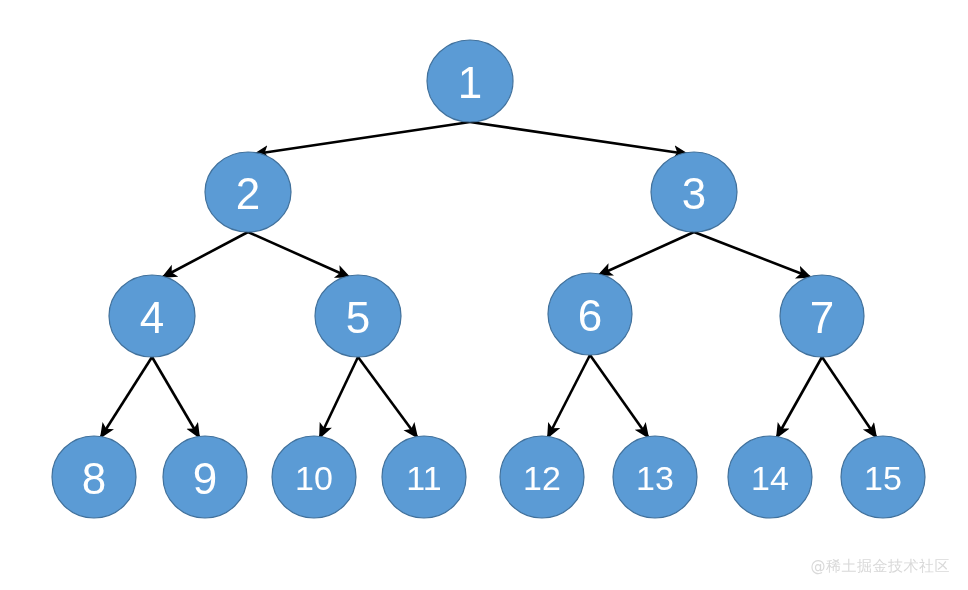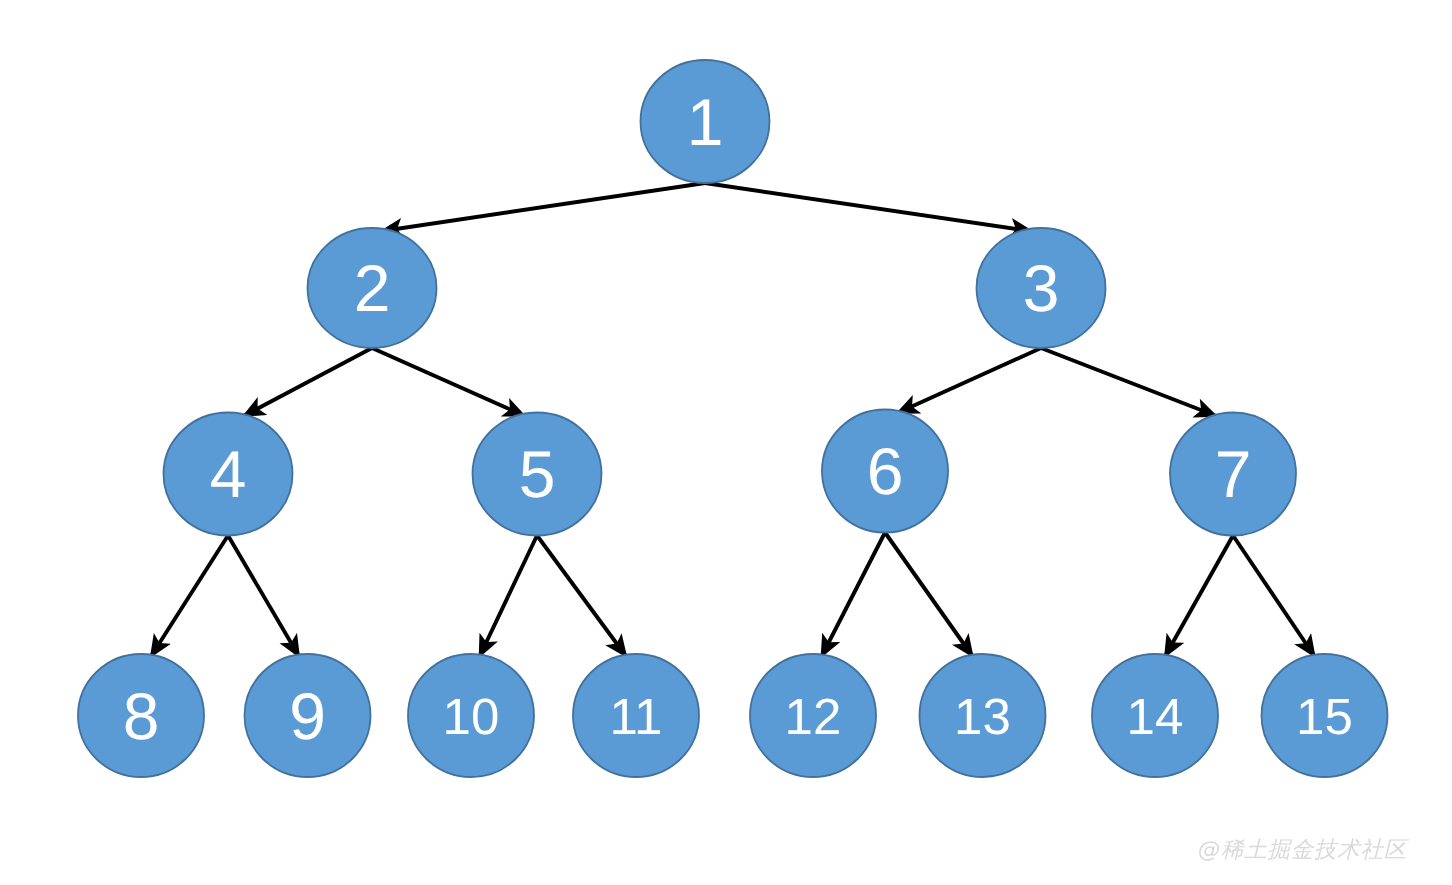--- a/index.html
+++ b/index.html
@@ -38,29 +38,28 @@
   }
   .node-label.single { font-size: 44px; }
   .node-label.double { font-size: 34px; }
   .edge-line {
     stroke: #000000;
     stroke-width: 2.6;
     fill: none;
   }
   .watermark {
     position: absolute;
-    right: 30px;
+    right: 18px;
     bottom: 14px;
     color: #d9d9d9;
     font-size: 15px;
     font-family: "DejaVu Sans", sans-serif;
     letter-spacing: 0.5px;
     white-space: nowrap;
     user-select: none;
-    font-style: italic;
   }
 </style>
 </head>
 <body>
 
 <div id="canvas">
 
   <svg id="tree-svg" viewBox="0 0 968 590">
     <defs>
       <marker id="arrowhead" markerWidth="7" markerHeight="7" refX="5.2" refY="2.6" orient="auto" markerUnits="strokeWidth">

